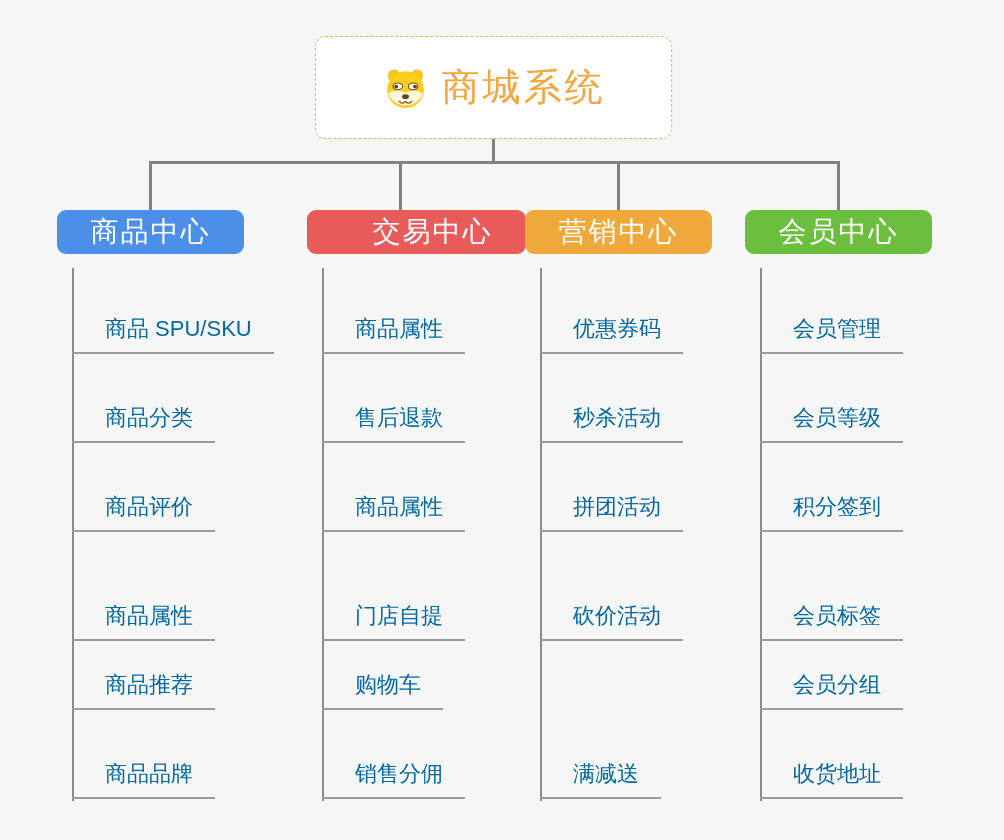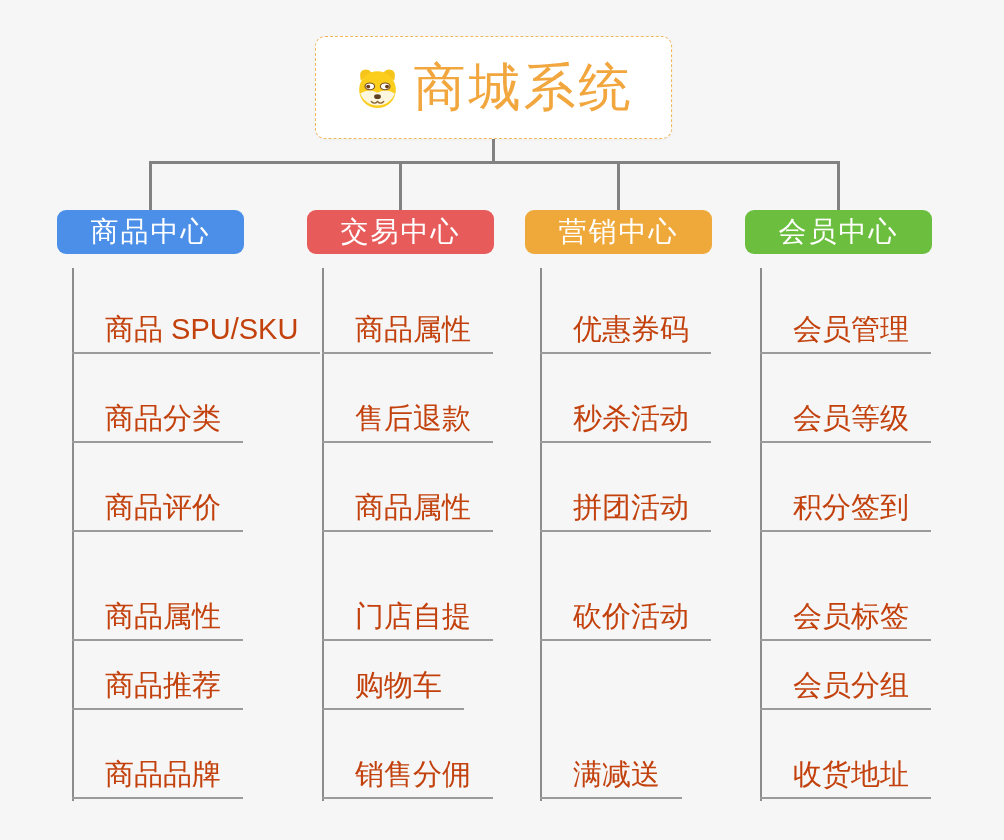--- a/index.html
+++ b/index.html
@@ -31,38 +31,38 @@
   .root{
     position:absolute;left:315px;top:36px;width:357px;height:103px;
     background:#ffffff;border:1px dashed #f3b65a;border-radius:10px;
     box-sizing:border-box;
     display:flex;align-items:center;justify-content:center;
     box-shadow:0 1px 3px rgba(0,0,0,0.04);
     cursor:default;
   }
   .root-icon{width:47px;height:47px;margin-right:13px;flex:0 0 auto;}
   .root-title{
-    font-size:52px;color:#f2a63e;letter-spacing:3px;white-space:nowrap;
+    font-size:38px;color:#f2a63e;letter-spacing:3px;white-space:nowrap;
   }
   
   .branch-header{
     position:absolute;top:210px;width:187px;height:44px;
     border-radius:9px;color:#ffffff;font-size:28px;letter-spacing:2px;
     display:flex;align-items:center;justify-content:center;
     white-space:nowrap;cursor:default;
   }
   .branch-header.c1{left:57px;}
   .branch-header.c2{left:307px;}
   .branch-header.c3{left:525px;}
   .branch-header.c4{left:745px;}
   
   .leaf{
     position:absolute;
     display:inline-block;white-space:nowrap;
-    font-size:29px;color:#c2410c;line-height:32px;
+    font-size:22px;color:#0369a1;line-height:32px;
     padding:0 22px 7px 33px;
     border-bottom:2px solid #9b9b9b;
     cursor:default;
   }
   .leaf.c1{left:72px;}
   .leaf.c2{left:322px;}
   .leaf.c3{left:540px;}
   .leaf.c4{left:760px;}
   .leaf.r1{top:313px;}
   .leaf.r2{top:402px;}
@@ -98,21 +98,21 @@
       <ellipse cx="42.5" cy="30.5" rx="6.5" ry="4.6" fill="#FFFFFF" stroke="#7A4F21" stroke-width="1.6"></ellipse>
       <circle cx="19.3" cy="30.8" r="2.7" fill="#6B3E17"></circle>
       <circle cx="45.0" cy="30.8" r="2.7" fill="#6B3E17"></circle>
       <ellipse cx="32" cy="44.5" rx="4.6" ry="3.2" fill="#5E4023"></ellipse>
       <path d="M23.5 51 Q28 55.5 32 51 Q36 55.5 40.5 51" stroke="#8A6233" stroke-width="1.8" fill="none" stroke-linecap="round"></path>
     </svg>
     <span class="root-title" style="color: rgb(242, 166, 62);">商城系统</span>
   </div>
 
   <div class="branch-header c1" style="background: rgb(75, 143, 232);">商品中心</div>
-  <div class="branch-header c2" style="background: rgb(232, 91, 91);">交易中心</div>
+  <div class="branch-header c2" style="background: rgb(232, 91, 91); padding-left: 32px;">交易中心</div>
   <div class="branch-header c3" style="background: rgb(239, 169, 58);">营销中心</div>
   <div class="branch-header c4" style="background: rgb(108, 191, 62);">会员中心</div>
 
   <div class="leaf c1 r1">商品 SPU/SKU</div>
   <div class="leaf c1 r2">商品分类</div>
   <div class="leaf c1 r3">商品评价</div>
   <div class="leaf c1 r4">商品属性</div>
   <div class="leaf c1 r6">商品品牌</div>
   <div class="leaf c1 r5">商品推荐</div>
 

